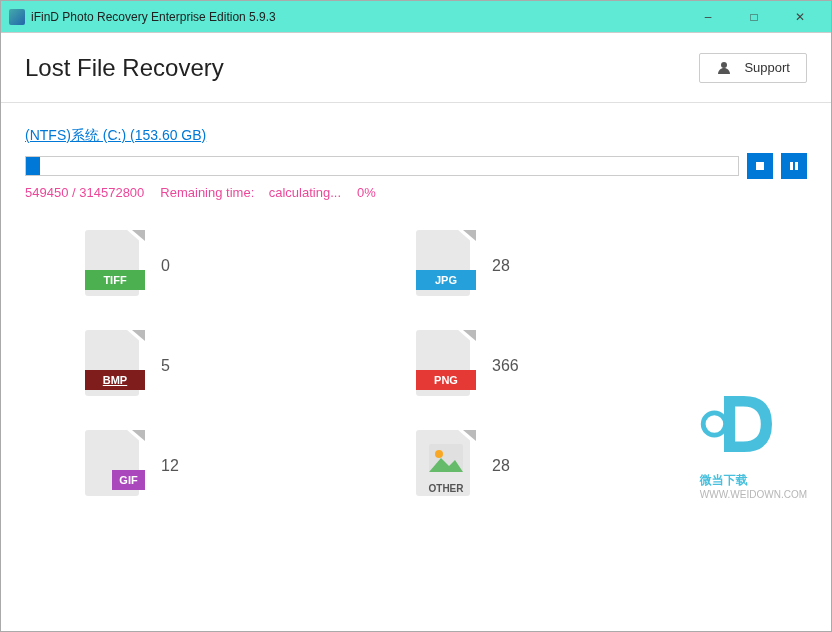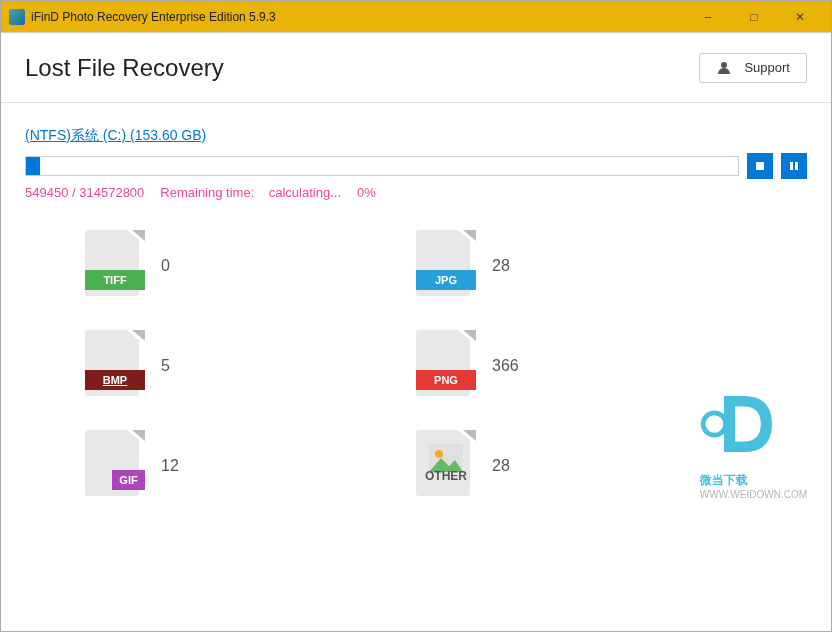--- a/index.html
+++ b/index.html
@@ -7,21 +7,21 @@
       font-family: 'Segoe UI', Arial, sans-serif;
       background: #fff;
       width: 832px;
       height: 632px;
       overflow: hidden;
       border: 1px solid #aaa;
     }
 
     
     .title-bar {
-      background: #eab308;
+      background: #5eead4;
       height: 32px;
       display: flex;
       align-items: center;
       padding: 0 8px;
       border-bottom: 1px solid #ccc;
       user-select: none;
     }
     .title-bar-icon {
       width: 16px;
       height: 16px;
@@ -186,22 +186,22 @@
       border-radius: 0;
     }
     .tiff-label { background: #4caf50; }
     .bmp-label { background: #7f1d1d; text-decoration: underline; }
     .gif-label { background: #ab47bc; margin-left: 27px; }
     .jpg-label { background: #26a0da; }
     .png-label { background: #e53935; }
     .other-label { 
       background: transparent; 
       color: #555; 
-      font-size: 12px;
-      bottom: 16px;
+      font-size: 10px;
+      bottom: 4px;
     }
 
     .file-count {
       font-size: 16px;
       color: #555;
       min-width: 40px;
     }
 
     
     .other-icon-img {

